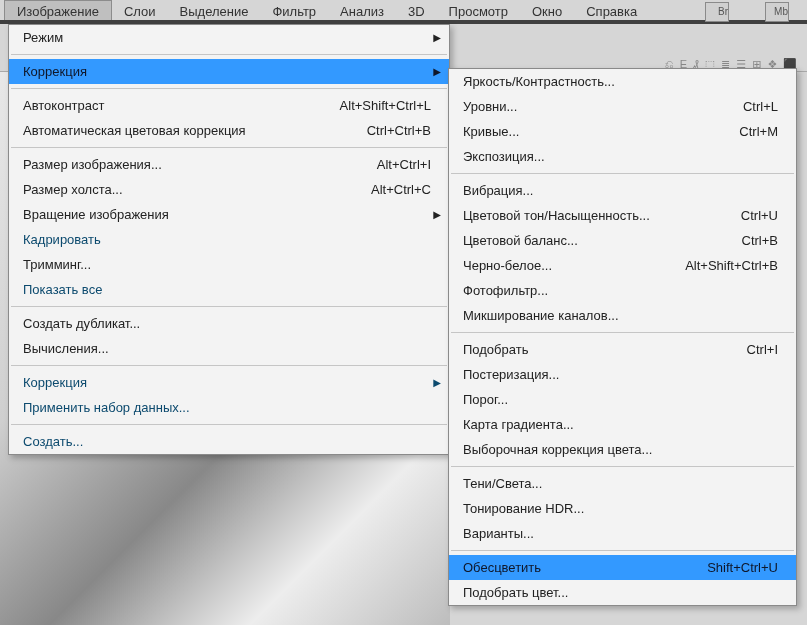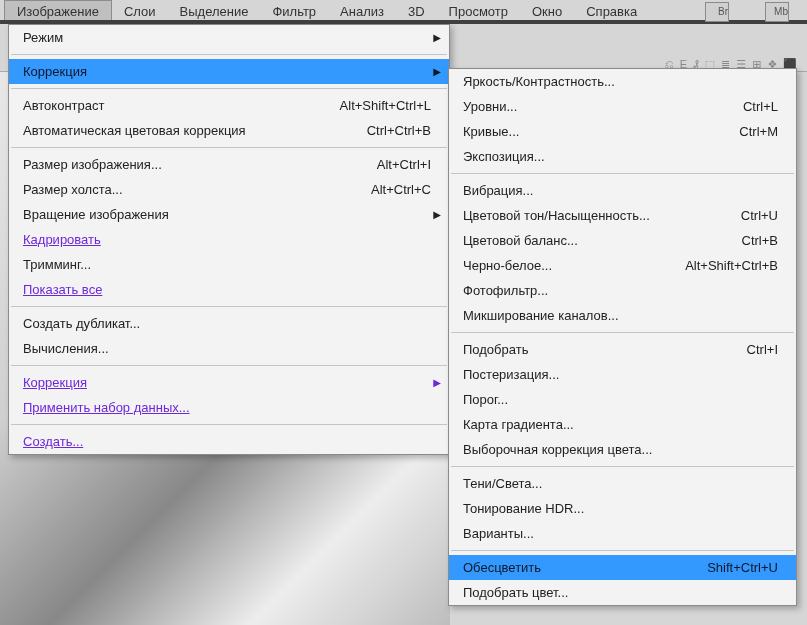--- a/index.html
+++ b/index.html
@@ -90,21 +90,21 @@
     width: 442px;
   }
   .menu-item {
     display: flex;
     align-items: center;
     height: 25px;
     padding: 0 18px 0 14px;
     color: #222;
     position: relative;
   }
-  .menu-item.disabled { color: #6d28d9; text-decoration: underline; }
+  .menu-item.disabled { color: #0c4a6e; }
   .menu-item.hover {
     background: #3399ff;
     color: #0f172a;
   }
   .menu-item .label { flex: 1; }
   .menu-item .shortcut { margin-left: 18px; color: inherit; }
   .menu-item .arrow {
     position: absolute;
     right: 8px;
     font-size: 10px;

